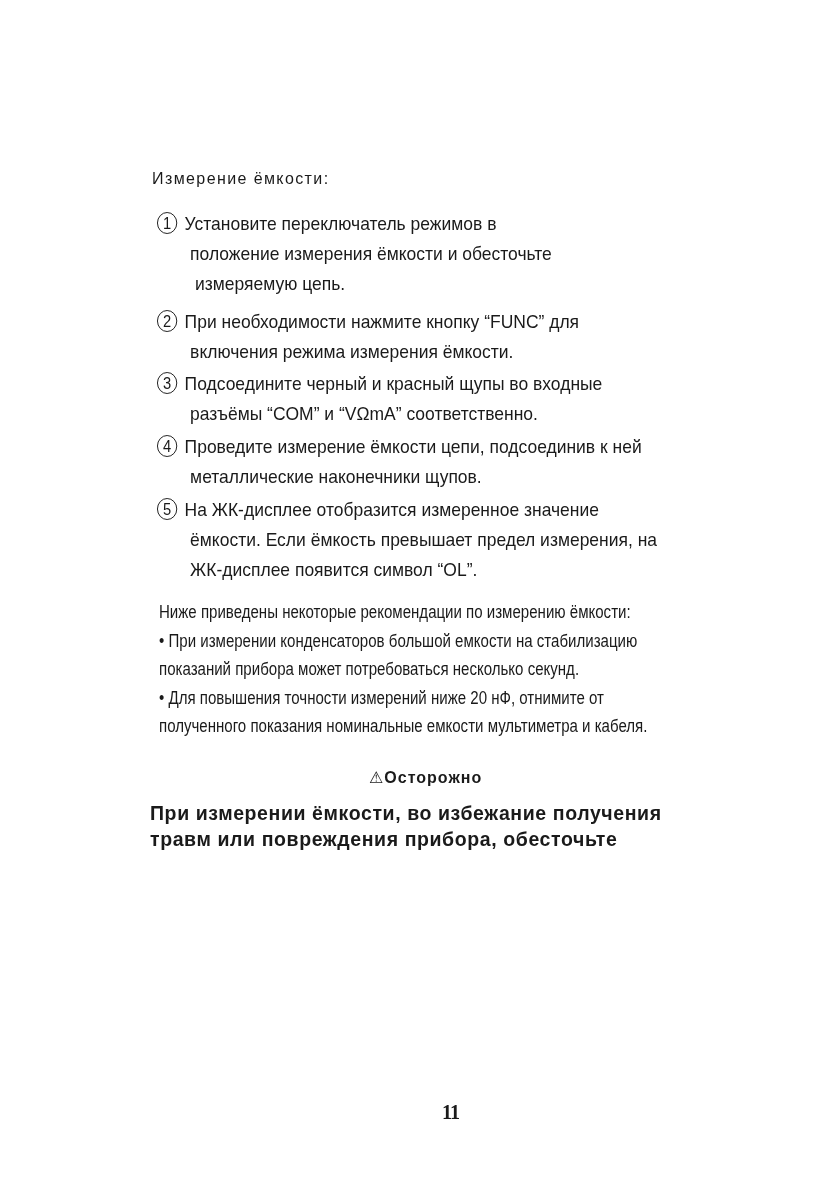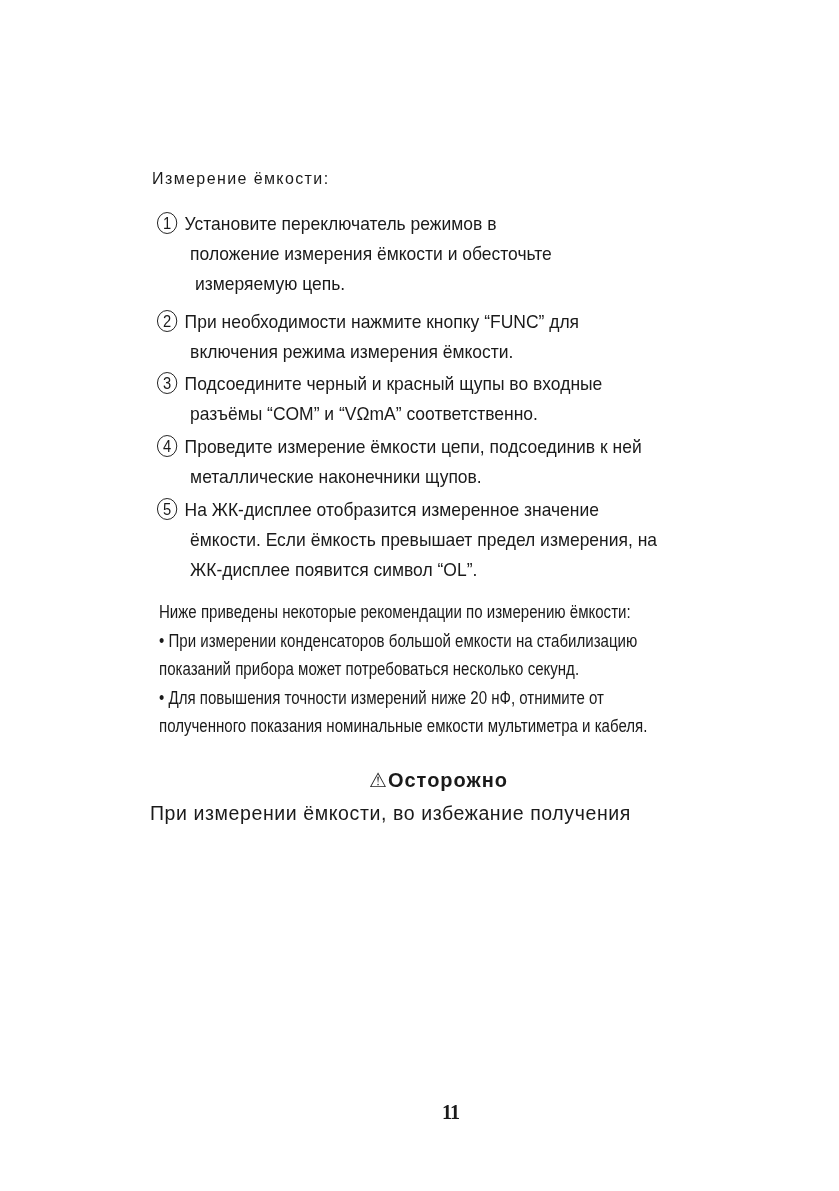--- a/index.html
+++ b/index.html
@@ -2,22 +2,22 @@
 <html><head>
   <meta charset="utf-8">
   <style>
     html, body { margin:0; padding:0; background:#ffffff; }
     body { width:839px; height:1191px; position:relative; overflow:hidden; color:#1a1a1a; font-family:"Liberation Sans", sans-serif; }
     .title { position:absolute; left:152px; top:170px; font-size:16px; font-weight:normal; letter-spacing:1.4px; }
     .step { position:absolute; left:157px; font-size:19px; line-height:30px; transform:scaleX(0.92); transform-origin:left top; white-space:nowrap; }
     .step .num { display:inline-block; width:22px; height:22px; border:1.5px solid #1a1a1a; border-radius:50%; text-align:center; line-height:22px; font-size:16px; margin-right:8px; vertical-align:1px; box-sizing:border-box; }
     .step .cont { display:block; padding-left:36px; }
     .note { position:absolute; left:159px; font-size:17.5px; line-height:28.6px; transform:scaleX(0.86); transform-origin:left top; white-space:nowrap; }
-    .caution-title { position:absolute; left:369px; top:768px; font-size:20px; font-weight:bold; letter-spacing:1px; }
-    .caution-body { position:absolute; left:150px; top:800px; font-size:19.5px; font-weight:normal; line-height:26px; letter-spacing:0.6px; white-space:nowrap; }
+    .caution-title { position:absolute; left:369px; top:768px; font-size:16px; font-weight:bold; letter-spacing:1px; }
+    .caution-body { position:absolute; left:150px; top:800px; font-size:19.5px; font-weight:bold; line-height:26px; letter-spacing:0.6px; white-space:nowrap; }
     .page-num { position:absolute; left:442px; top:1101px; font-size:20px; font-weight:bold; font-family:Liberation Serif, serif; letter-spacing:-1px; }
   </style>
 </head>
 <body>
 
 <div>
 
   <div class="title">Измерение ёмкости:</div>
 
   <div class="step" style="top:209px">
@@ -54,16 +54,17 @@
     <div>• Для повышения точности измерений ниже 20 нФ, отнимите от</div>
     <div>полученного показания номинальные емкости мультиметра и кабеля.</div>
   </div>
 
   <div class="caution-title">
     <span style="font-weight:normal">⚠</span><span>Осторожно</span>
   </div>
 
   <div class="caution-body">
     <div>При измерении ёмкости, во избежание получения</div>
+    <div>травм или повреждения прибора, обесточьте</div>
   </div>
 
   <div class="page-num">11</div>
 </div>
 
 </body></html>

